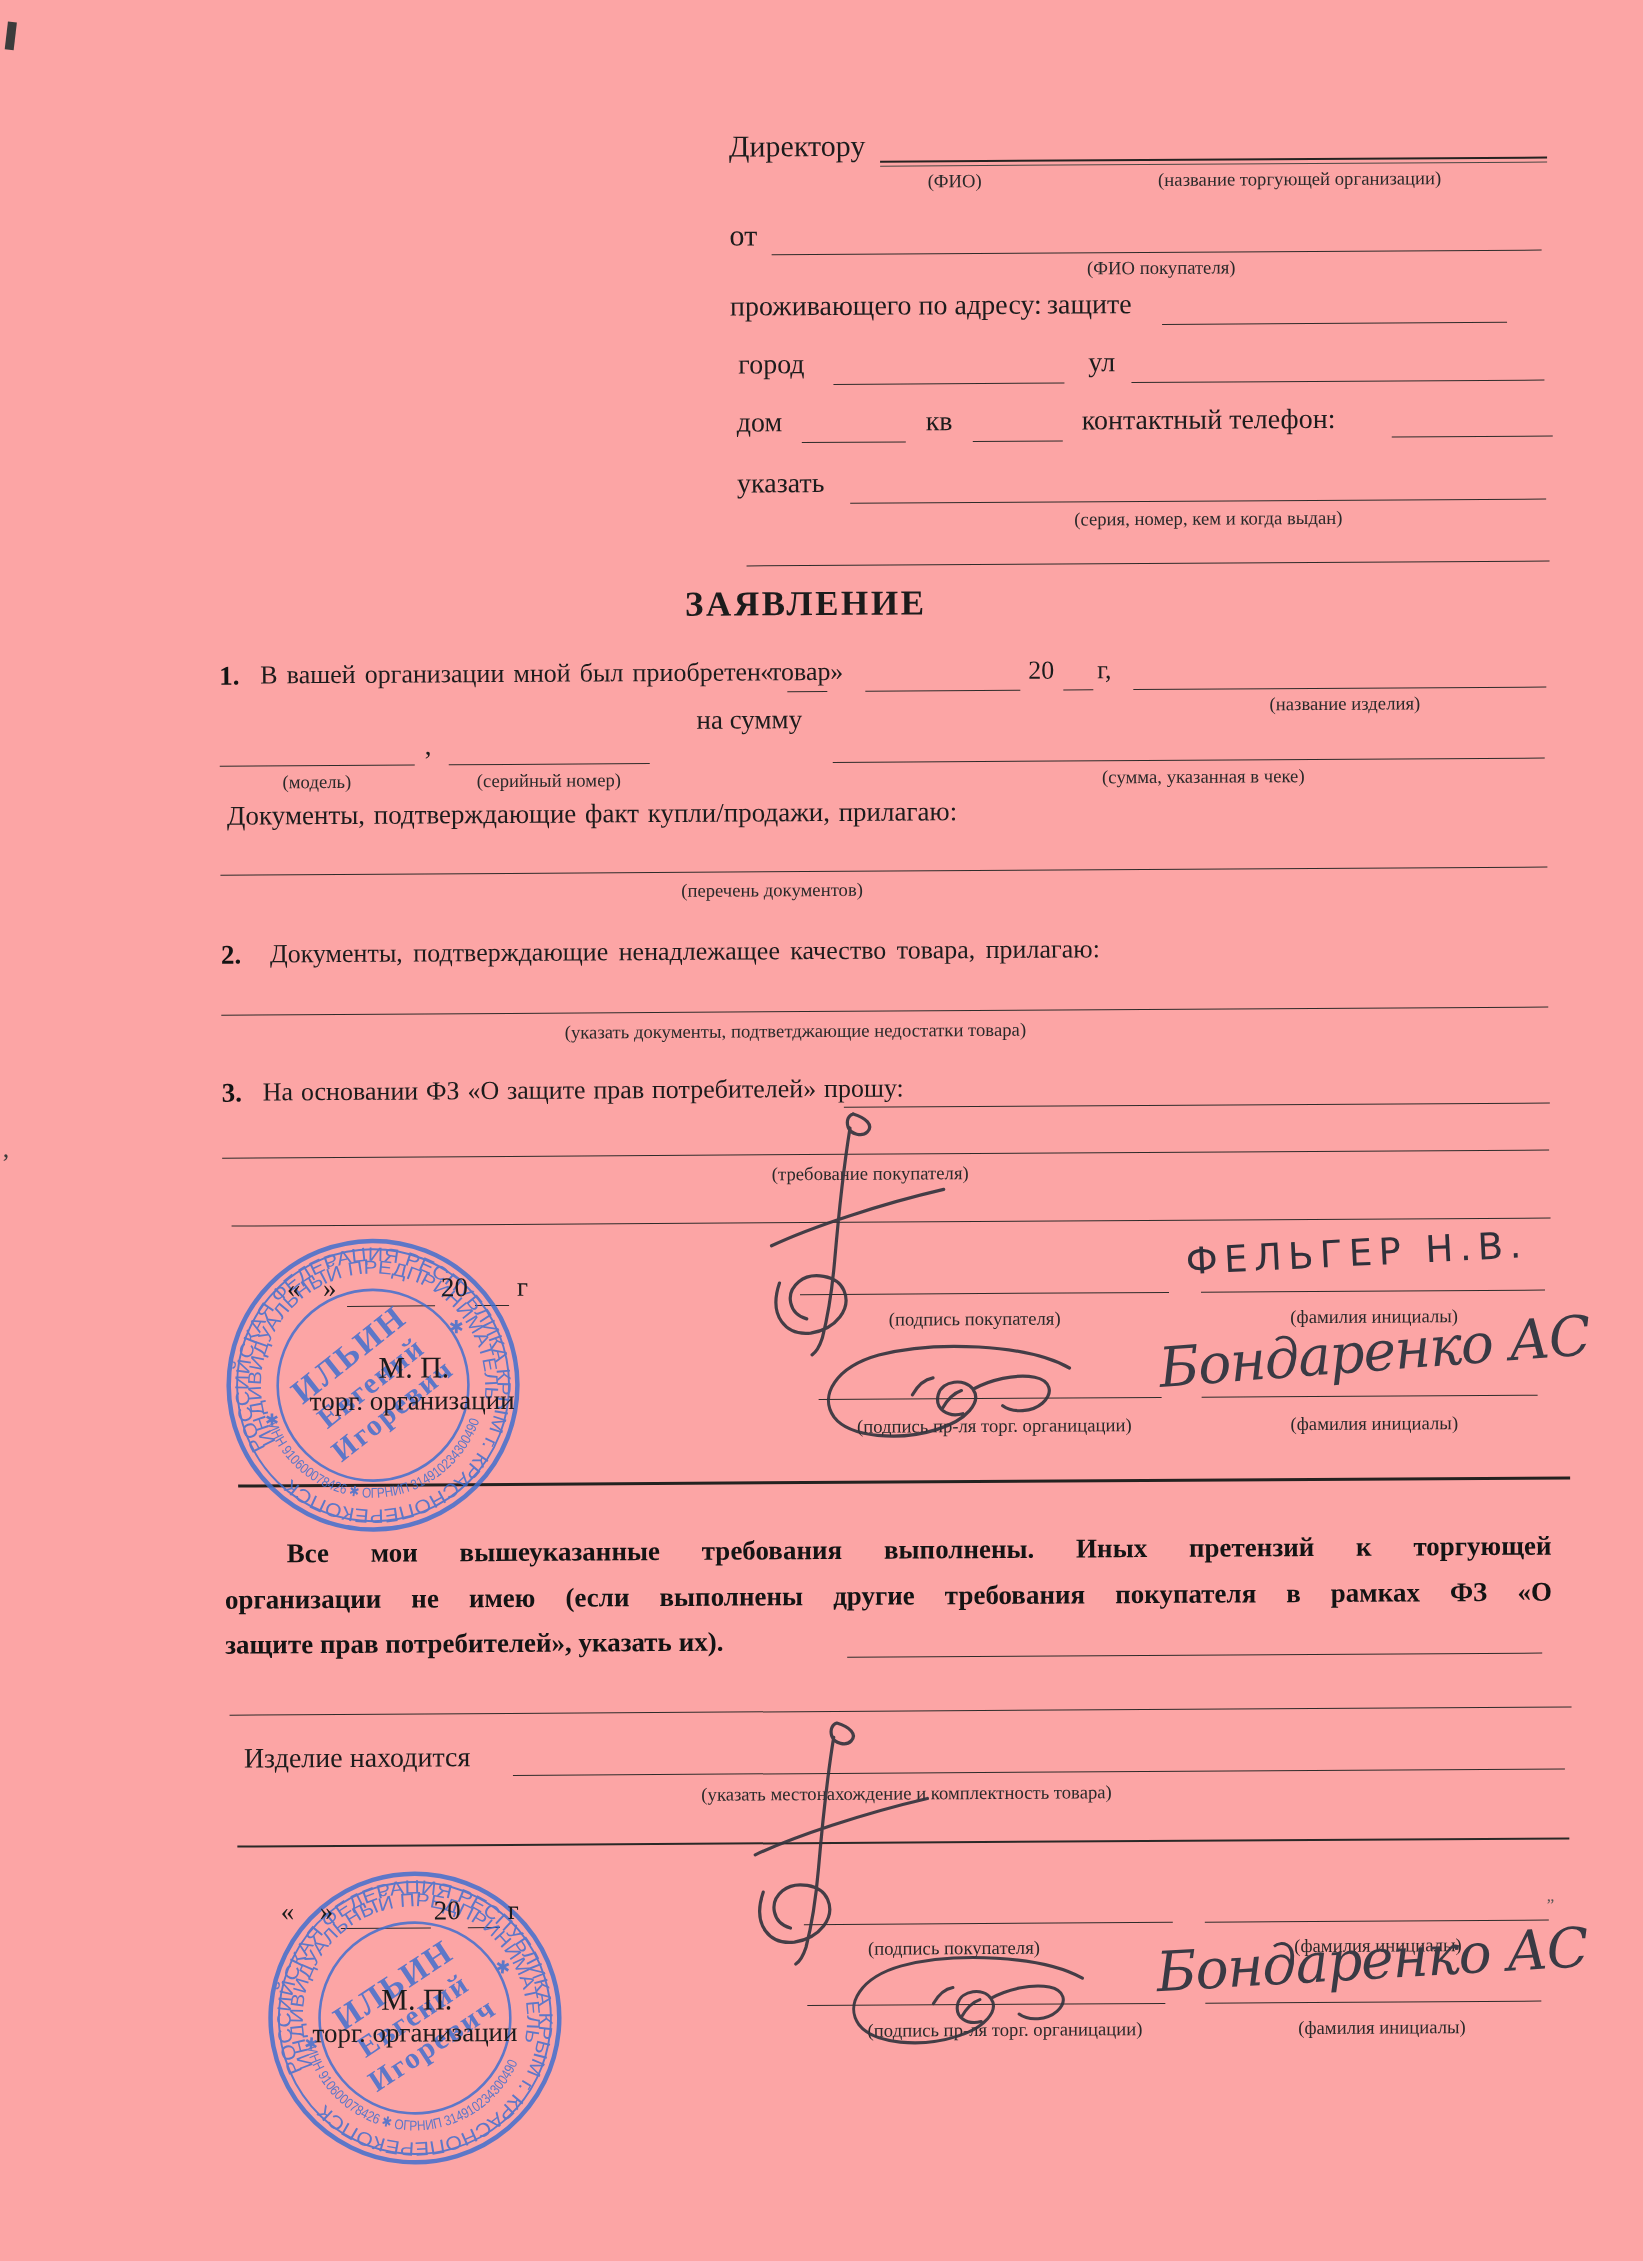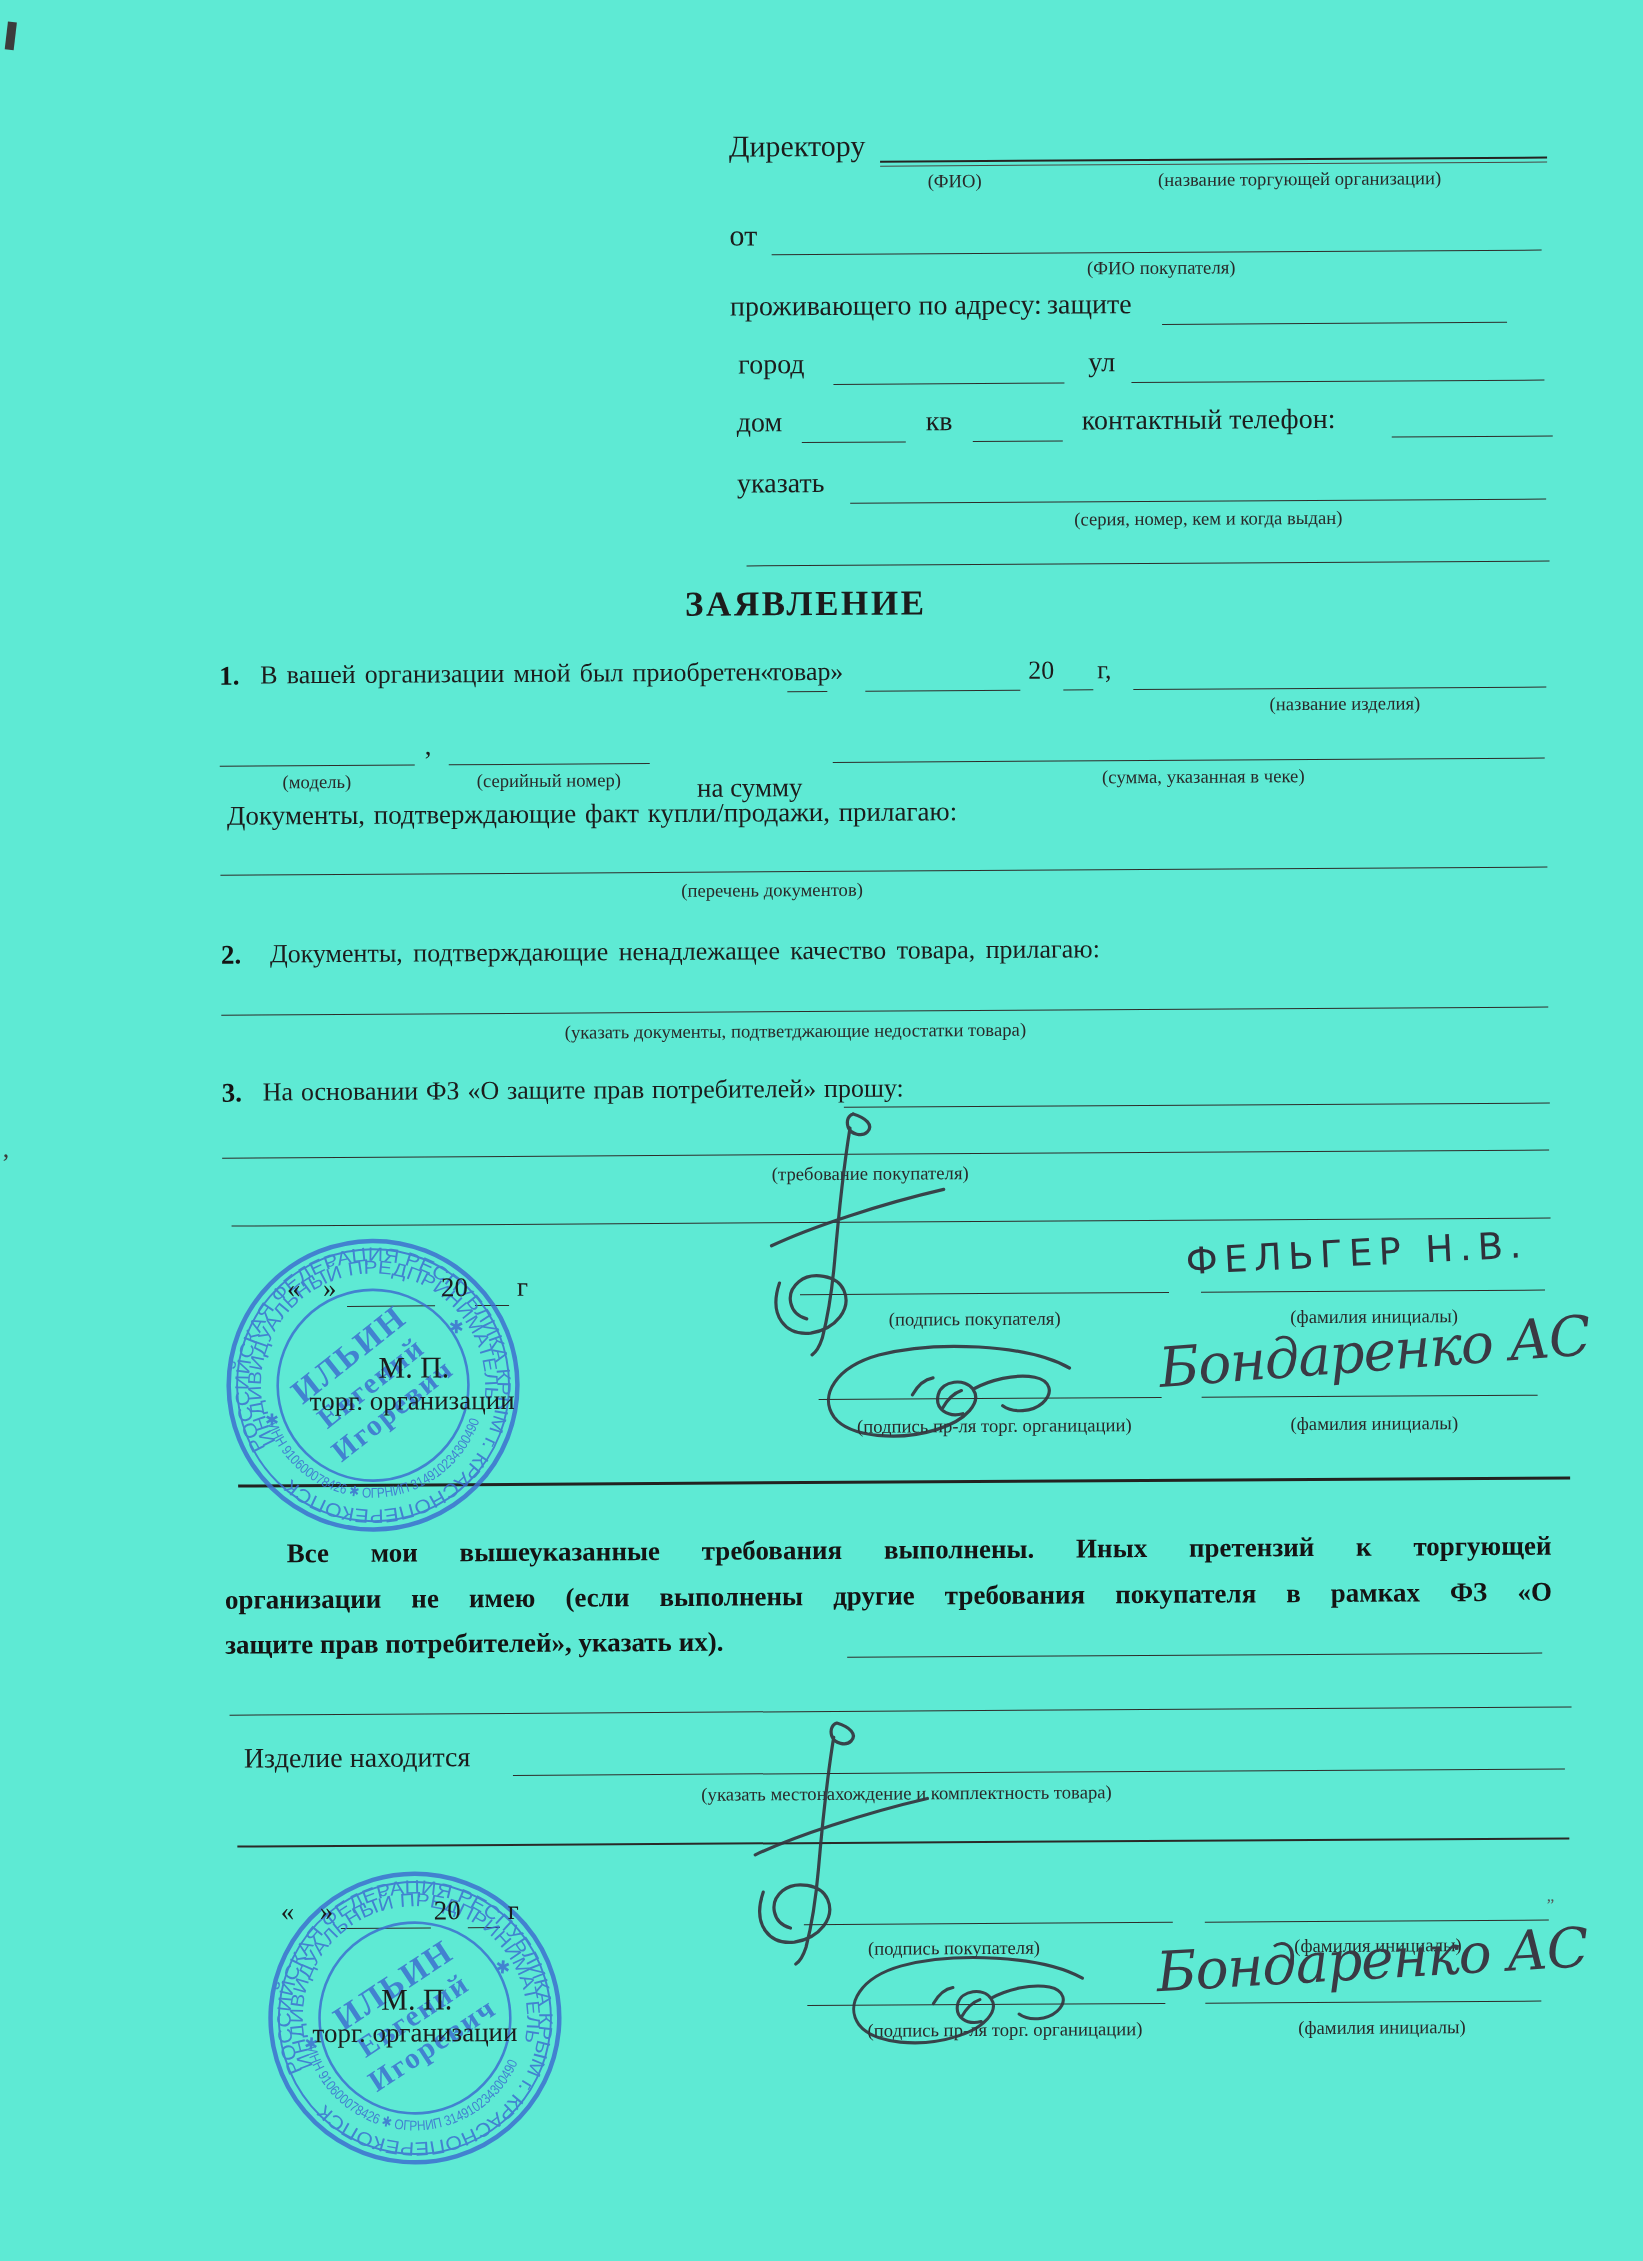--- a/index.html
+++ b/index.html
@@ -1,17 +1,17 @@
 <!DOCTYPE html>
 <html style="font-size:10.3px"><head>
 <meta charset="utf-8">
 <style>
   html,body{margin:0;padding:0;}
   body{width:1644px;height:2261px;background:#e9e7e2;font-family:"Liberation Serif","DejaVu Serif",serif;}
-  .page{position:relative;width:1644px;height:2261px;background:#5eead4;overflow:hidden;}
+  .page{position:relative;width:1644px;height:2261px;background:#fca5a5;overflow:hidden;}
   .tilt{position:absolute;inset:0;transform:rotate(-0.35deg);transform-origin:50% 50%;}
   .t{position:absolute;white-space:nowrap;color:#1c1c1c;font-size:27px;z-index:3;}
   .sub{position:absolute;white-space:nowrap;color:#2a2a2a;font-size:18.7px;text-align:center;z-index:3;}
   .r{position:absolute;height:0;border-top:1.9px solid #2e2c2a;z-index:1;}
   .r2{position:absolute;height:3.2px;border-top:2.6px solid #252321;border-bottom:1.3px solid #4a4844;z-index:1;}
   .rth{position:absolute;height:0;border-top:3.9px solid #232220;z-index:1;}
   .rt4{position:absolute;height:0;border-top:2.6px solid #2a2927;z-index:1;}
   .bold{font-weight:700;color:#141414;}
   .just{text-align:justify;text-align-last:justify;}
   .title{font-weight:700;letter-spacing:2.6px;font-size:35px;text-align:center;}
@@ -71,21 +71,21 @@
   <div class="r" style="left:868px;top:691px;width:155px;"></div>
   <div class="t" style="left:1031px;top:657px;font-size:26px;">20</div>
   <div class="r" style="left:1066px;top:691px;width:30px;"></div>
   <div class="t" style="left:1100px;top:657px;font-size:26px;">г,</div>
   <div class="r" style="left:1136px;top:691px;width:413px;"></div>
   <div class="sub" style="left:1154px;top:696px;width:387px;">(название изделия)</div>
 
   <div class="r" style="left:222px;top:762px;width:195px;"></div>
   <div class="t" style="left:427px;top:728px;font-size:27px;">,</div>
   <div class="r" style="left:451px;top:762px;width:201px;"></div>
-  <div class="t" style="left:699px;top:772px;font-size:27px;">на сумму</div>
+  <div class="t" style="left:699px;top:704px;font-size:27px;">на сумму</div>
   <div class="r" style="left:835px;top:762px;width:712px;"></div>
   <div class="sub" style="left:229px;top:768px;width:180px;">(модель)</div>
   <div class="sub" style="left:406px;top:768px;width:290px;">(серийный номер)</div>
   <div class="sub" style="left:1025px;top:768px;width:361px;">(сумма, указанная в чеке)</div>
 
   <div class="t" style="left:229px;top:797px;font-size:27px;word-spacing:1.9px;">Документы, подтверждающие факт купли/продажи, прилагаю:</div>
   <div class="r" style="left:222px;top:871px;width:1327px;"></div>
   <div class="sub" style="left:580px;top:879px;width:387px;">(перечень документов)</div>
 
   <div class="t bold" style="left:222px;top:936px;font-size:27px;">2.</div>

